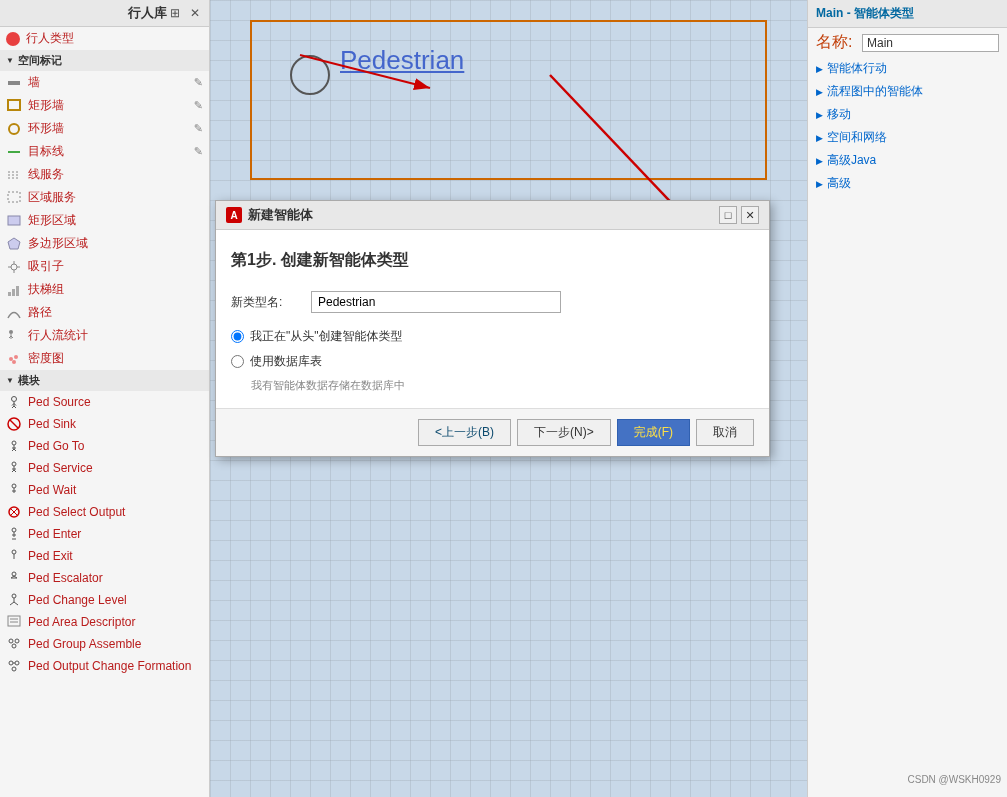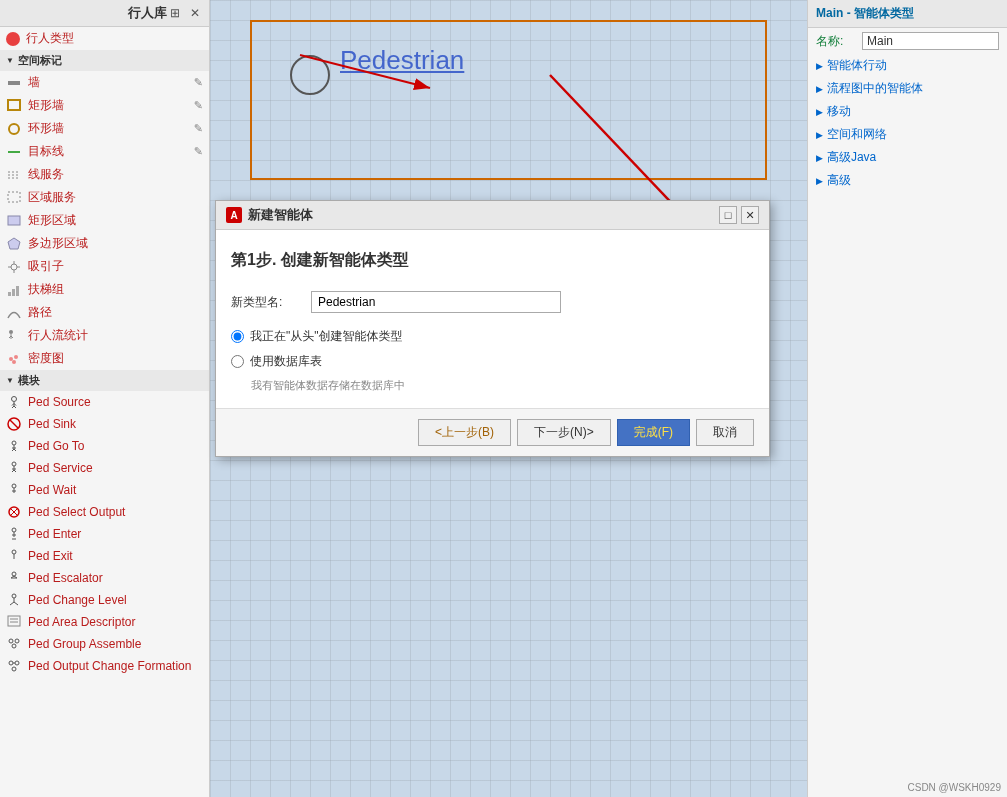--- a/index.html
+++ b/index.html
@@ -29,21 +29,21 @@
     .canvas-area { flex: 1; background: #d4d4d4; position: relative; overflow: hidden; }
     .canvas-grid { width: 100%; height: 100%; background-color: #c8d8e8; background-image: linear-gradient(rgba(150,160,170,0.3) 1px, transparent 1px), linear-gradient(90deg, rgba(150,160,170,0.3) 1px, transparent 1px); background-size: 20px 20px; }
     .canvas-orange-border { position: absolute; top: 20px; left: 40px; right: 40px; height: 160px; border: 2px solid #cc6600; background: transparent; pointer-events: none; }
     .pedestrian-circle { position: absolute; top: 55px; left: 80px; width: 40px; height: 40px; border-radius: 50%; border: 2px solid #555; background: transparent; }
     .pedestrian-text { position: absolute; top: 45px; left: 130px; font-size: 26px; color: #4466cc; font-weight: normal; text-decoration: underline; }
 
     
     .right-panel { width: 200px; height: 100%; background: #f5f5f5; border-left: 1px solid #ccc; }
     .right-panel-header { background: #e8e8e8; padding: 5px 8px; border-bottom: 1px solid #ccc; font-size: 12px; font-weight: bold; color: #0369a1; }
     .right-panel-field { display: flex; align-items: center; padding: 4px 8px; gap: 6px; }
-    .right-panel-label { font-size: 12px; color: #15803d; width: 40px; }
+    .right-panel-label { font-size: 16px; color: #c2410c; width: 40px; }
     .right-panel-value { font-size: 12px; color: #333; background: white; border: 1px solid #aaa; padding: 1px 4px; flex: 1; }
     .right-panel-section { padding: 3px 8px; color: #0066cc; font-size: 12px; cursor: pointer; display: flex; align-items: center; gap: 4px; }
     .expand-arrow { font-size: 9px; color: #0066cc; }
 
     
     .modal-overlay { position: absolute; top: 0; left: 0; width: 100%; height: 100%; background: transparent; z-index: 100; }
     .modal { position: absolute; top: 200px; left: 215px; width: 555px; background: white; border: 1px solid #aaa; box-shadow: 3px 3px 10px rgba(0,0,0,0.3); }
     .modal-titlebar { display: flex; align-items: center; justify-content: space-between; background: #e8e8e8; padding: 5px 10px; border-bottom: 1px solid #ccc; }
     .modal-title { font-size: 13px; font-weight: bold; color: #333; display: flex; align-items: center; gap: 6px; }
     .modal-title-icon { width: 16px; height: 16px; background: #cc0000; border-radius: 2px; display: flex; align-items: center; justify-content: center; color: white; font-size: 10px; font-weight: bold; }
@@ -56,24 +56,24 @@
     .modal-field-label { width: 80px; font-size: 12px; color: #333; }
     .modal-field-input { width: 250px; border: 1px solid #aaa; padding: 3px 6px; font-size: 12px; }
     .modal-radio-row { display: flex; align-items: center; margin-bottom: 8px; gap: 6px; }
     .modal-radio-row input[type=radio] { cursor: pointer; }
     .modal-radio-label { font-size: 12px; color: #333; }
     .modal-note { font-size: 11px; color: #888; margin-left: 20px; margin-top: 2px; }
 
     .modal-footer { display: flex; justify-content: flex-end; gap: 6px; padding: 10px 15px; border-top: 1px solid #ddd; background: #f5f5f5; }
     .btn { padding: 4px 16px; font-size: 12px; cursor: pointer; border: 1px solid #aaa; background: #f0f0f0; color: #333; }
     .btn-primary { background: #4472c4; color: #fde047; border-color: #3060b0; }
-    .btn-disabled { color: #a16207; cursor: default; }
-
-    
-    .watermark { position: absolute; bottom: 4px; right: 6px; font-size: 10px; color: #888; z-index: 200; }
+    .btn-disabled { color: #0c4a6e; cursor: default; }
+
+    
+    .watermark { position: absolute; bottom: 12px; right: 6px; font-size: 10px; color: #888; z-index: 200; }
 
     
     .pencil-icon::before { content: '✎'; color: #888; font-size: 11px; }
 
     
     .mod-icon { width: 16px; height: 16px; display: flex; align-items: center; justify-content: center; flex-shrink: 0; }
     .red-arrow-canvas {
       position: absolute;
       top: 0; left: 0; width: 100%; height: 100%;
       pointer-events: none;

